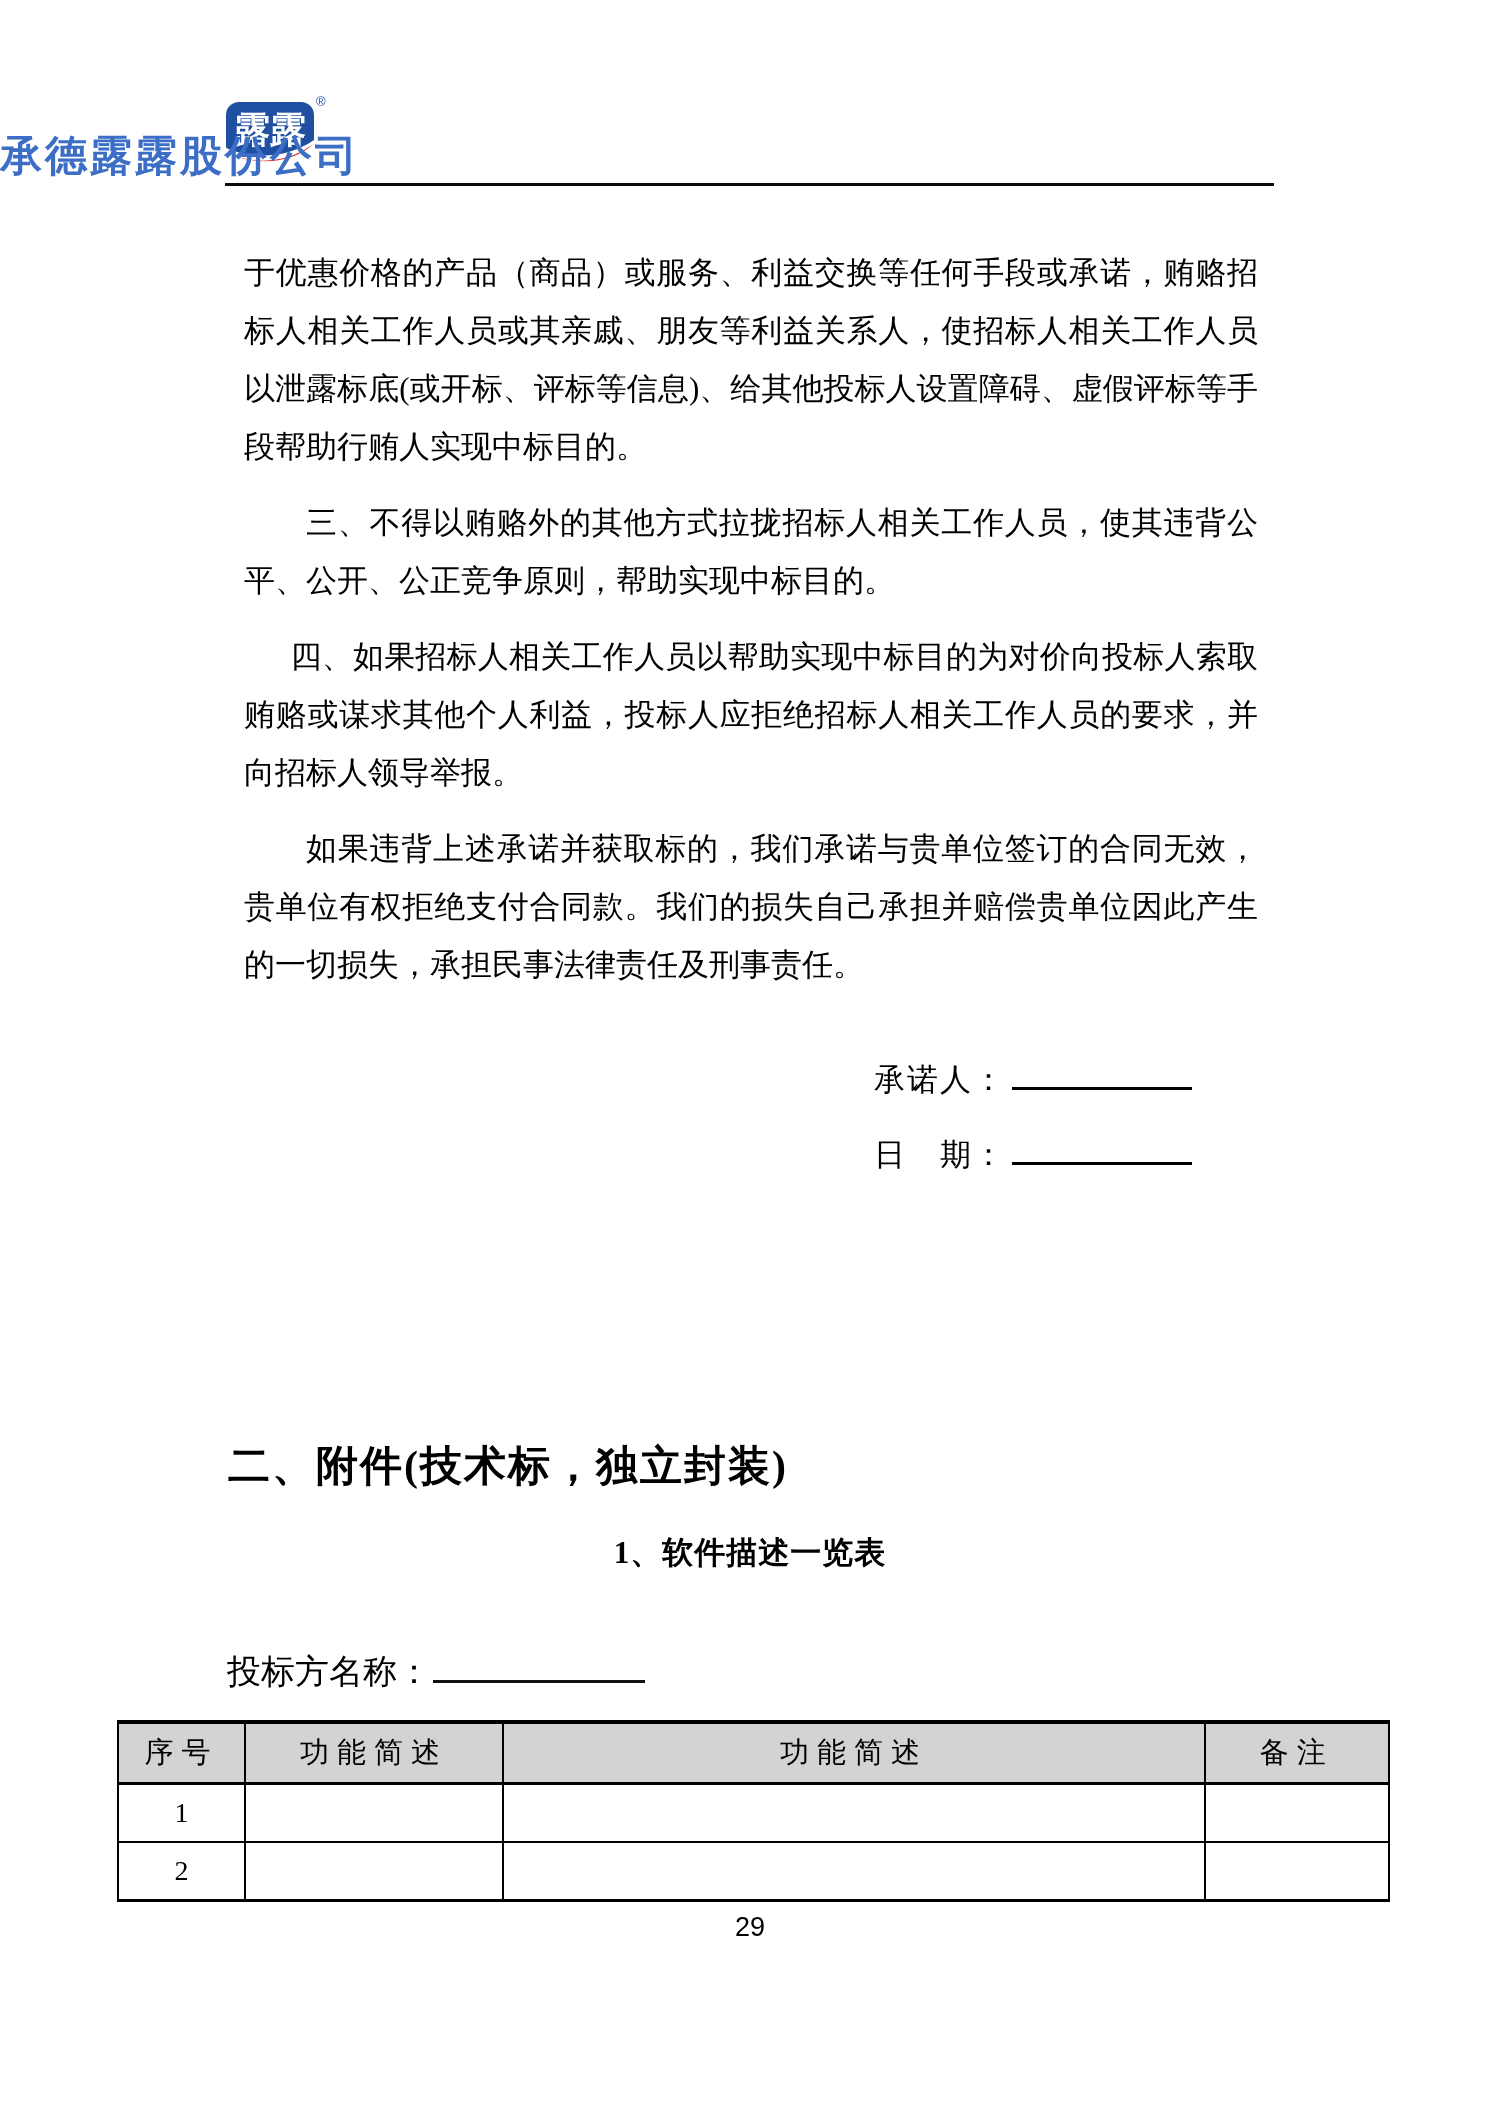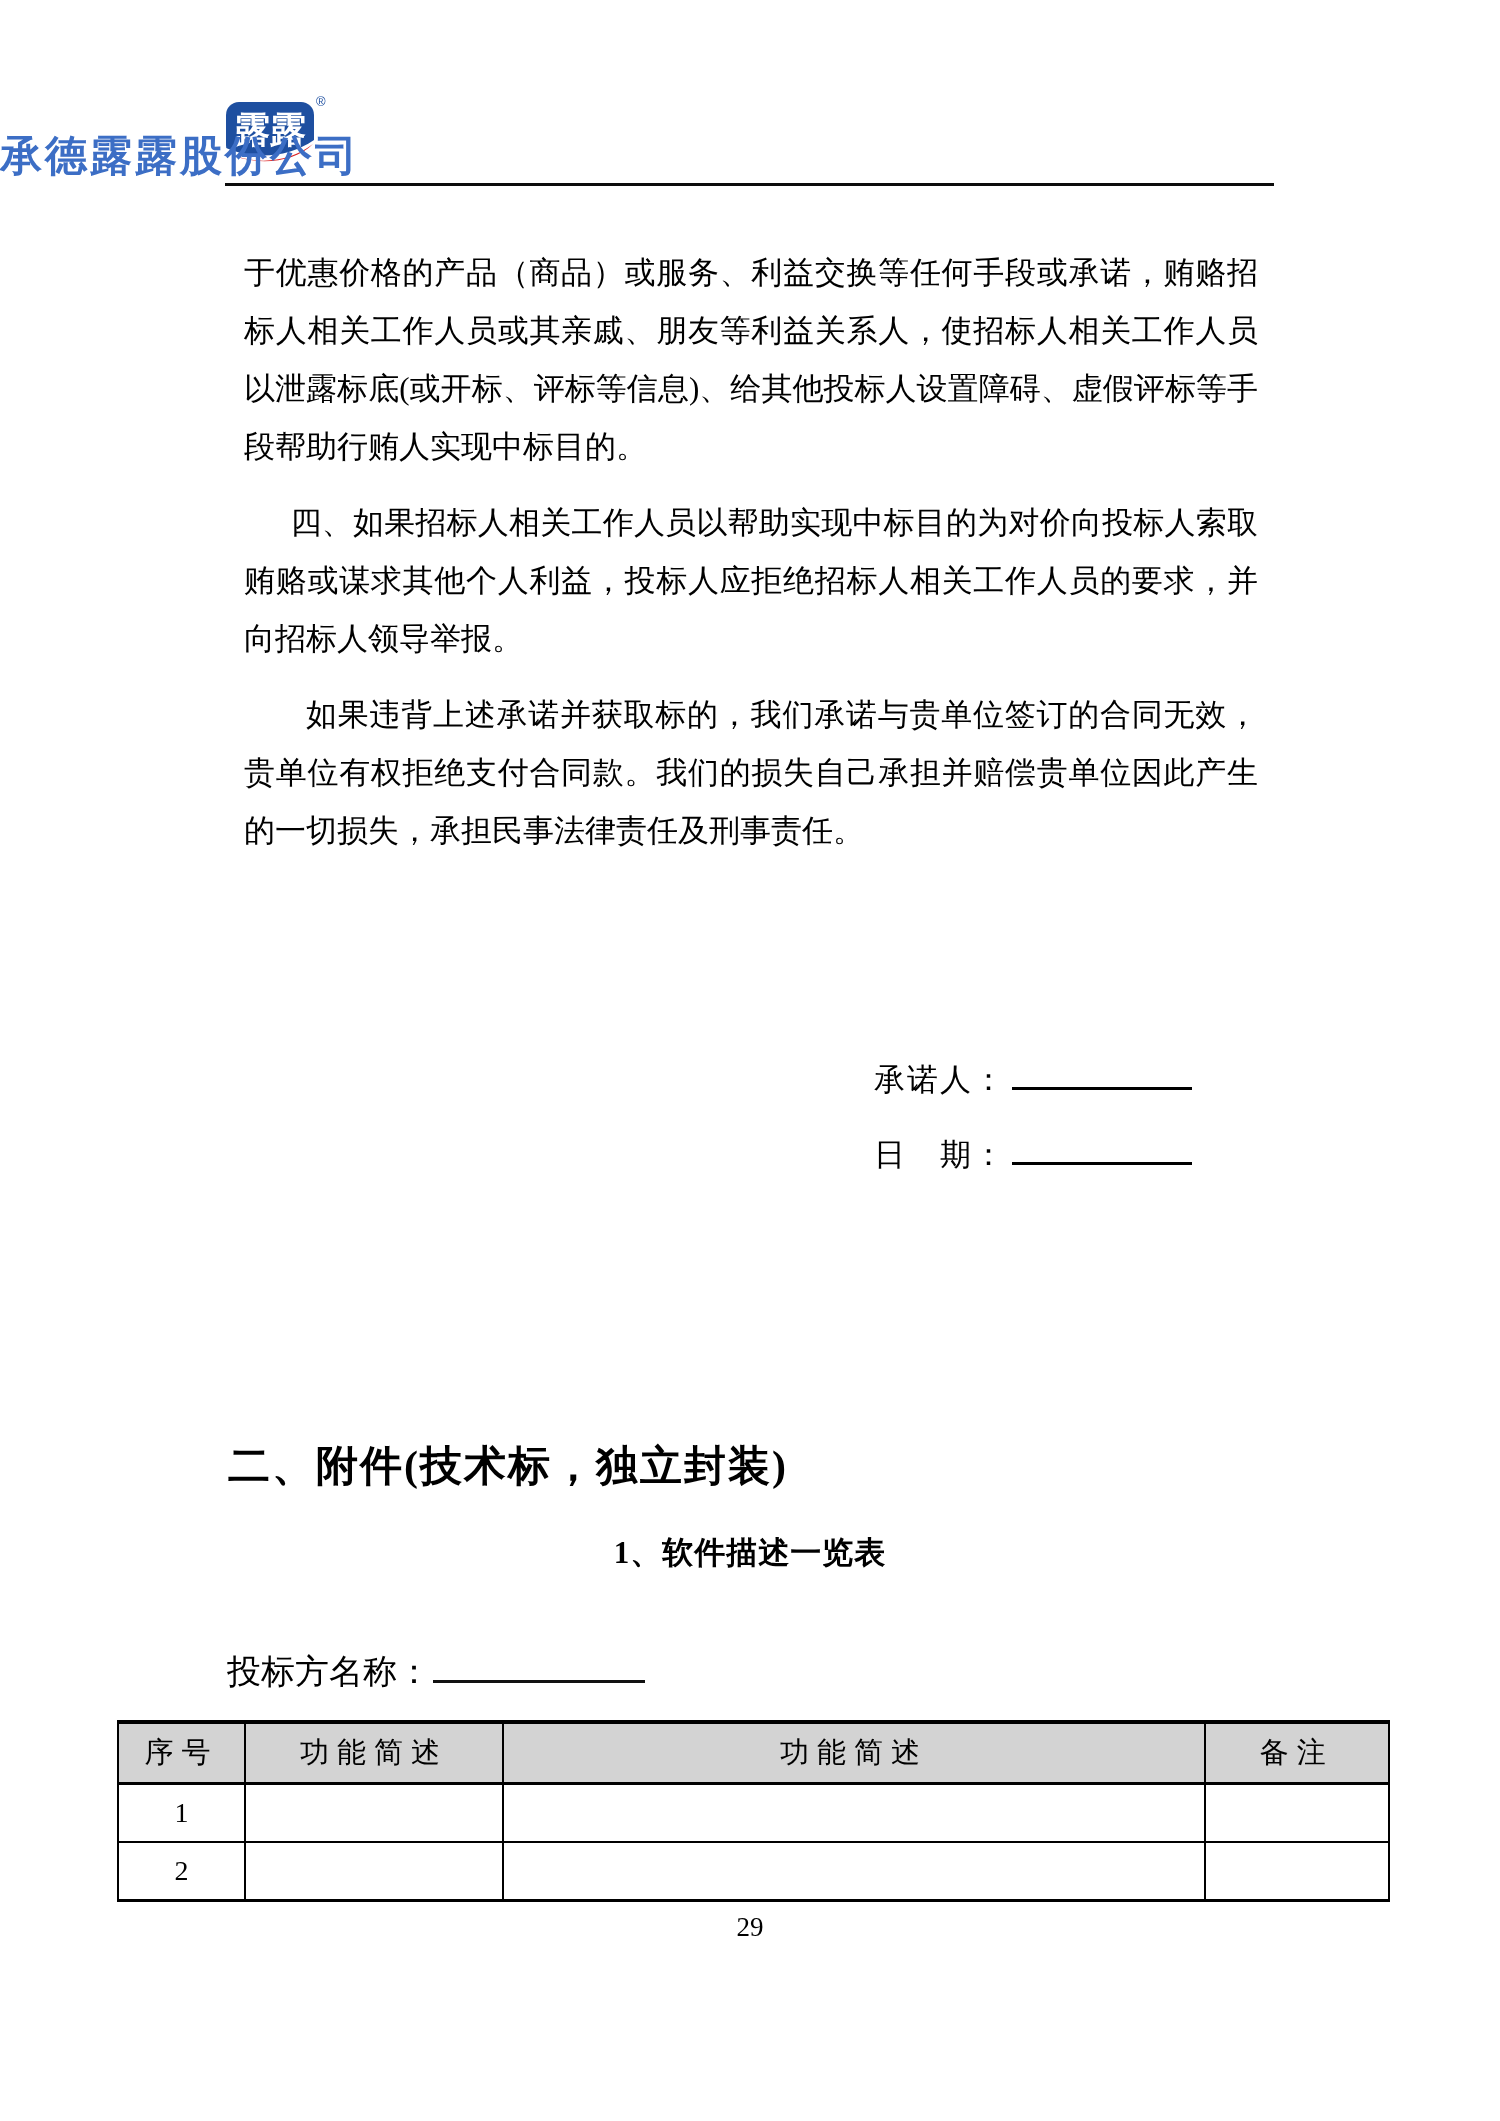--- a/index.html
+++ b/index.html
@@ -87,21 +87,21 @@
   }
   table.sw-table td {
     height:54px; border:2px solid #000;
     text-align:center; font-size:28px;
   }
 
   
   .page-number {
     position:absolute; left:0; top:1912px; width:100%;
     text-align:center;
-    font-family:Liberation Serif, serif;
+    font-family:Liberation Sans, sans-serif;
     font-size:27px;
   }
 </style>
 </head>
 <body>
 
 <div class="page">
 
   <div class="logo-wrap">
     <svg width="110" height="86" viewBox="0 0 110 86">
@@ -110,20 +110,21 @@
       <path class="logo-swoosh" d="M7 61 C 34 74 68 70 91 52 C 72 72 30 74 7 61 Z"></path>
       <text class="logo-glyphs" x="48" y="50" font-size="36" text-anchor="middle">露露</text>
       <text class="logo-reg" x="94" y="14" font-size="13">®</text>
     </svg>
   </div>
   <div class="company-title">承德露露股份公司</div>
   <div class="header-rule"></div>
 
   <div class="body-text">
     <p>于优惠价格的产品（商品）或服务、利益交换等任何手段或承诺，贿赂招标人相关工作人员或其亲戚、朋友等利益关系人，使招标人相关工作人员以泄露标底(或开标、评标等信息)、给其他投标人设置障碍、虚假评标等手段帮助行贿人实现中标目的。</p>
+    <p class="ind-2">三、不得以贿赂外的其他方式拉拢招标人相关工作人员，使其违背公平、公开、公正竞争原则，帮助实现中标目的。</p>
     <p class="ind-15">四、如果招标人相关工作人员以帮助实现中标目的为对价向投标人索取贿赂或谋求其他个人利益，投标人应拒绝招标人相关工作人员的要求，并向招标人领导举报。</p>
     <p class="ind-2">如果违背上述承诺并获取标的，我们承诺与贵单位签订的合同无效，贵单位有权拒绝支付合同款。我们的损失自己承担并赔偿贵单位因此产生的一切损失，承担民事法律责任及刑事责任。</p>
   </div>
 
   <div class="signature">
     <div class="sig-row">
       <span class="sig-label">承诺人：</span><span class="sig-line"></span>
     </div>
     <div class="sig-row">
       <span class="sig-label">日　期：</span><span class="sig-line"></span>

